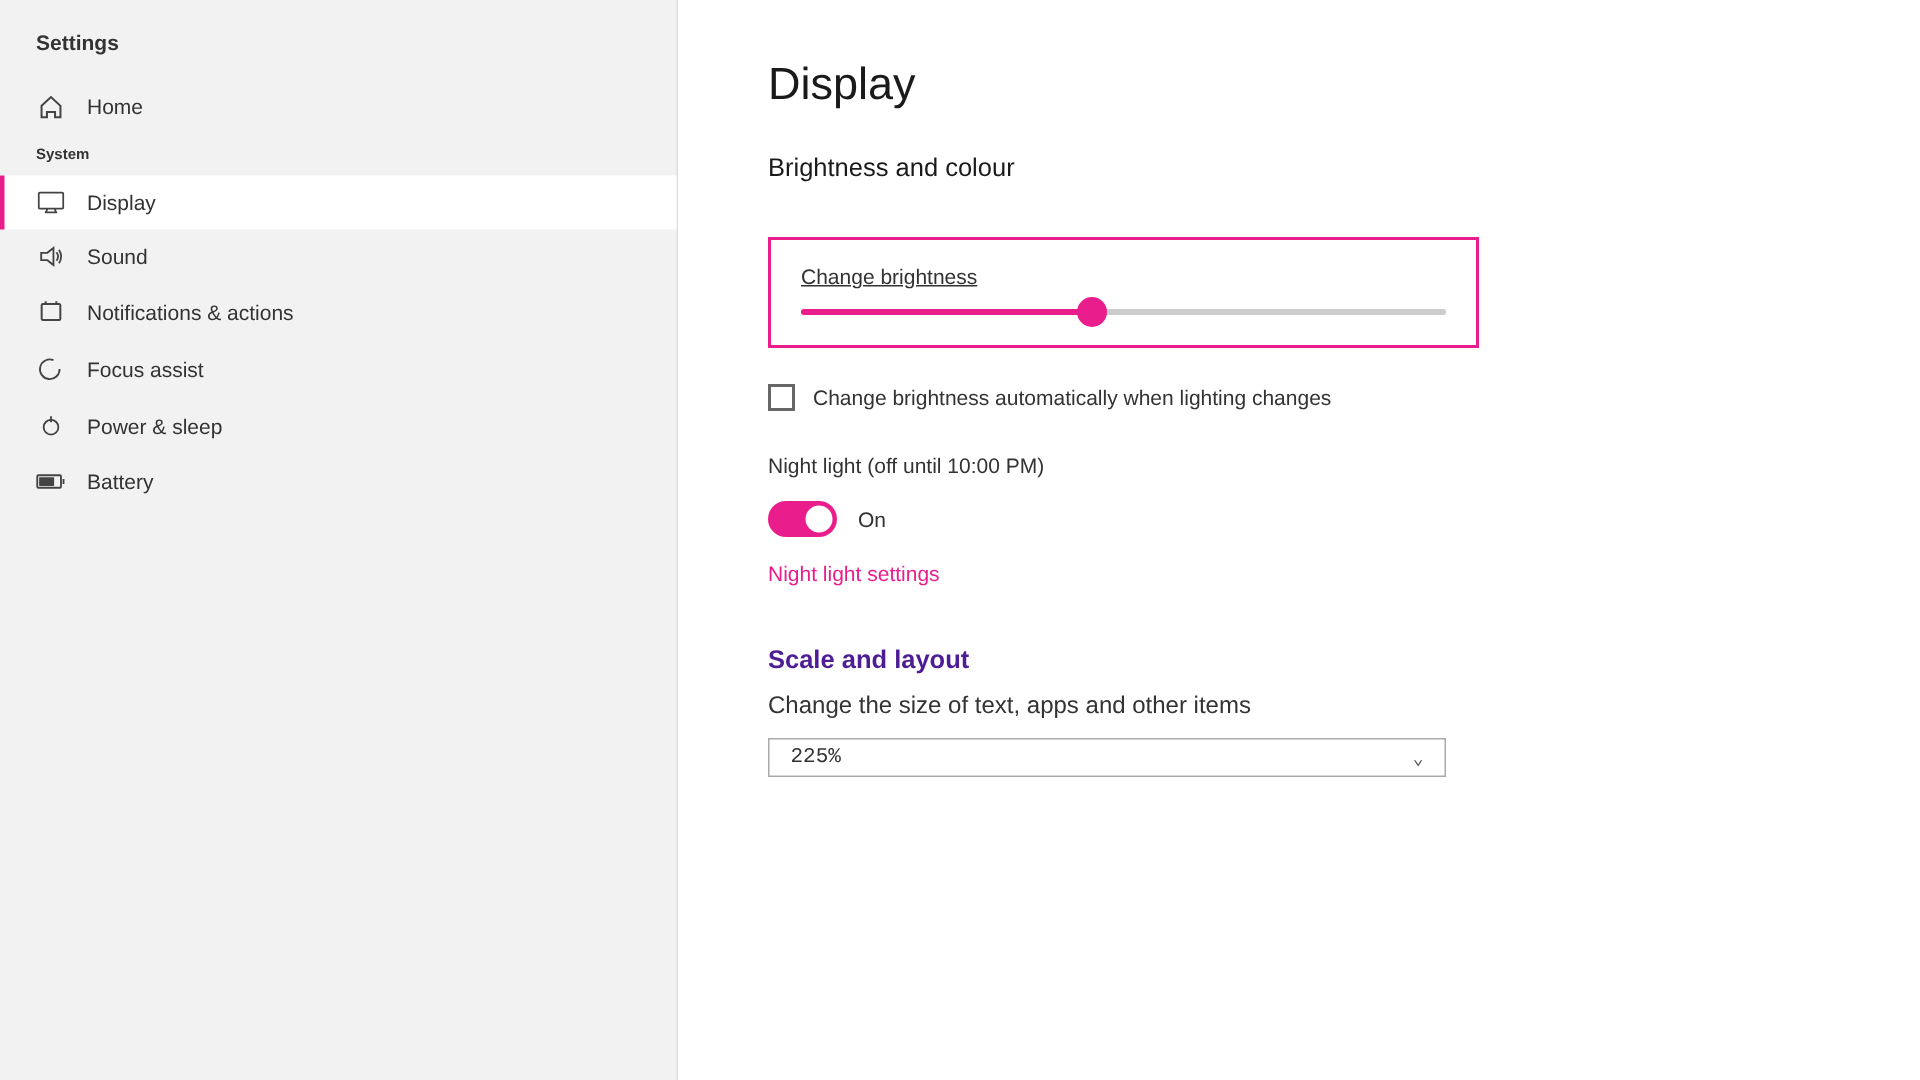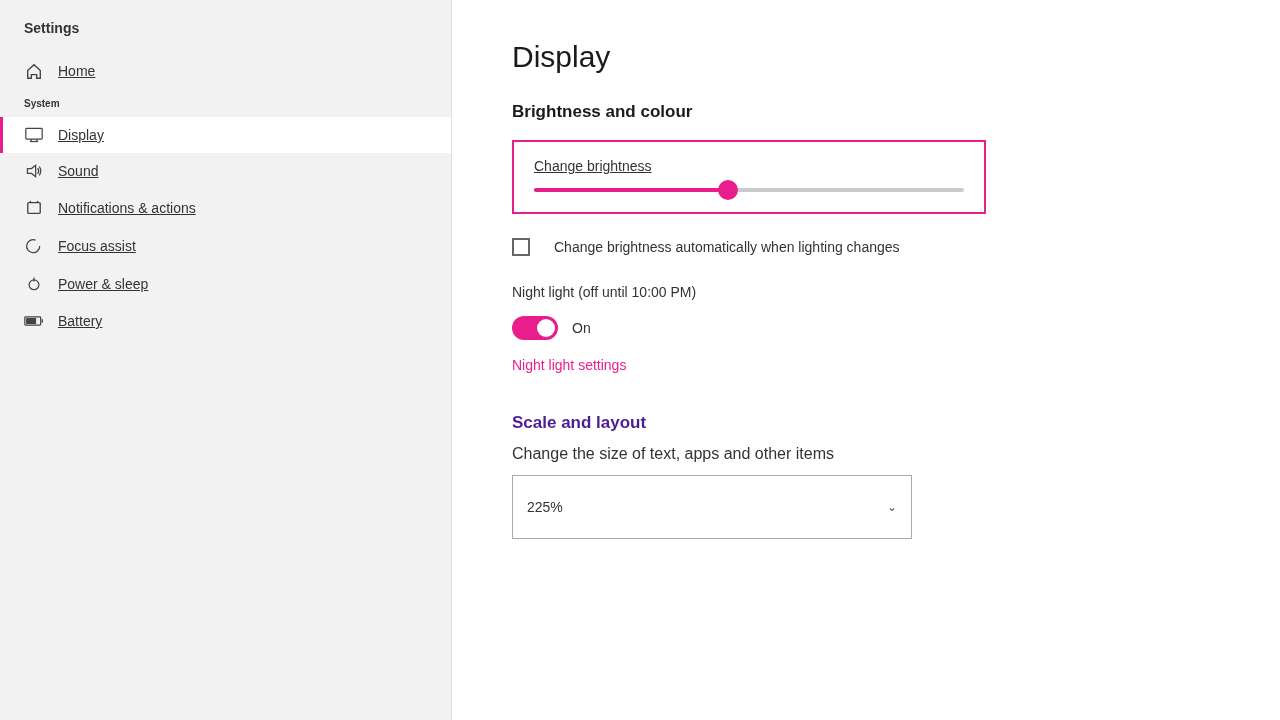--- a/index.html
+++ b/index.html
@@ -62,21 +62,20 @@
 
     .nav-item {
       display: flex;
       align-items: center;
       padding: 10px 24px;
       cursor: pointer;
       font-size: 14px;
       color: #333;
       gap: 14px;
       position: relative;
-      text-decoration: underline;
     }
 
     .nav-item.active {
       background: white;
     }
 
     .nav-item.active::before {
       content: '';
       position: absolute;
       left: 0;
@@ -106,23 +105,23 @@
 
     .page-title {
       font-size: 30px;
       font-weight: 300;
       color: #1a1a1a;
       margin-bottom: 28px;
     }
 
     .section-title {
       font-size: 17px;
-      font-weight: 700;
+      font-weight: 400;
       color: #1a1a1a;
-      margin-bottom: 18px;
+      margin-bottom: 36px;
     }
 
     .brightness-box {
       border: 2px solid #e91e8c;
       padding: 16px 20px 20px 20px;
       display: inline-block;
       min-width: 220px;
       margin-bottom: 24px;
     }
 
@@ -165,21 +164,21 @@
       width: 20px;
       height: 20px;
       background: #e91e8c;
       border-radius: 50%;
       cursor: pointer;
     }
 
     .checkbox-row {
       display: flex;
       align-items: center;
-      gap: 24px;
+      gap: 12px;
       margin-bottom: 28px;
     }
 
     .checkbox {
       width: 18px;
       height: 18px;
       border: 2px solid #666;
       background: white;
       flex-shrink: 0;
     }
@@ -248,26 +247,27 @@
       font-size: 16px;
       color: #333;
       margin-bottom: 12px;
     }
 
     .dropdown-box {
       display: flex;
       align-items: center;
       justify-content: space-between;
       border: 1px solid #aaa;
-      padding: 23px 14px;
-      width: 400px;
-      cursor: pointer;
-      background: white;
-      font-size: 14px;
-      color: #333;
+      padding: 4px 14px;
+      width: 452px;
+      cursor: pointer;
+      background: white;
+      font-size: 14px;
+      color: #333;
+      font-family: Liberation Mono, monospace;
     }
 
     .dropdown-chevron {
       font-size: 12px;
       color: #555;
     }
   </style>
 </head>
 <body>
 

